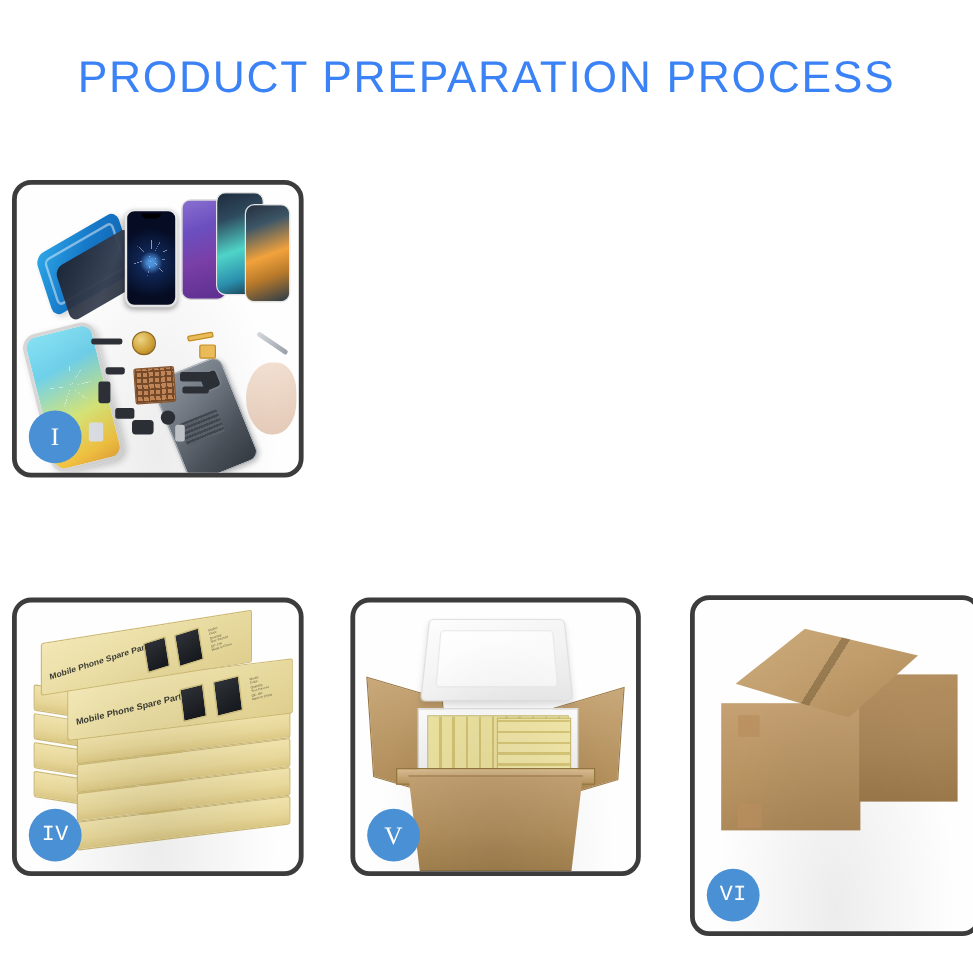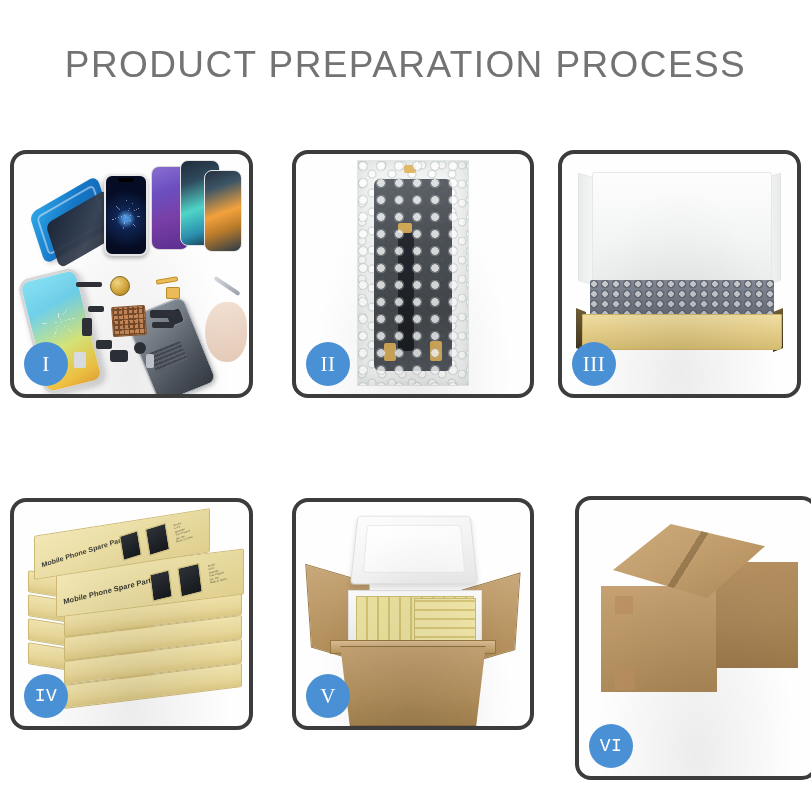--- a/index.html
+++ b/index.html
@@ -10,21 +10,21 @@
     overflow: hidden;
   }
   .page { position: relative; width: 811px; height: 811px; background:#fff; }
 
   
   .header { position:absolute; left:0; top:0; width:811px; height:140px; }
   .title {
     position:absolute; left:0; top:46px; width:811px;
     text-align:center;
     font-size:37px; font-weight:400; letter-spacing:1.4px;
-    color:#737373; line-height:1;
+    color:#3b82f6; line-height:1;
     font-family:"Liberation Sans", sans-serif;
   }
   .subtitle {
     position:absolute; left:0; top:93px; width:811px;
     text-align:center;
     font-size:15.5px; font-weight:400; letter-spacing:0.1px;
     color:#1a1a1a;
   }
 
   
@@ -437,49 +437,21 @@
         <div class="part" style="left:132px;top:200px;width:8px;height:14px;background:#c8cdd3;"></div>
 
         <div class="tweezer"></div>
         <div class="hand"></div>
 
         <div class="shadowsoft"></div>
       </div>
       <div class="badge">I</div>
     </div>
 
-    <div class="panel p2">
-      <div class="scene">
-        <div class="bubblebag">
-          <div class="bagpanel"></div>
-          <div class="bagflex"></div>
-          <div class="bagtab" style="left:46px;top:4px;width:12px;height:8px;"></div>
-          <div class="bagtab" style="left:40px;top:62px;width:14px;height:10px;"></div>
-          <div class="bagtab" style="left:26px;top:182px;width:12px;height:18px;"></div>
-          <div class="bagtab" style="left:72px;top:180px;width:12px;height:20px;"></div>
-          <div class="bubbleoverlay"></div>
-        </div>
-        <div class="shadowsoft"></div>
-      </div>
-      <div class="badge">II</div>
-    </div>
-
-    <div class="panel p3">
-      <div class="scene">
-        <div class="b3lidflapL"></div>
-        <div class="b3lidflapR"></div>
-        <div class="b3lid"></div>
-        <div class="b3foam"></div>
-        <div class="b3traySideL"></div>
-        <div class="b3traySideR"></div>
-        <div class="b3tray"></div>
-        <div class="shadowsoft"></div>
-      </div>
-      <div class="badge">III</div>
-    </div>
+
 
     <div class="panel p4">
       <div class="scene">
         <div class="stack">
 
           <div class="kbox" style="left:6px;top:64px;width:124px;height:22px;transform:skewY(9deg);"></div>
           <div class="kbox" style="left:6px;top:88px;width:124px;height:22px;transform:skewY(9deg);"></div>
           <div class="kbox" style="left:6px;top:112px;width:124px;height:22px;transform:skewY(9deg);"></div>
           <div class="kbox" style="left:6px;top:136px;width:124px;height:22px;transform:skewY(9deg);"></div>
 

